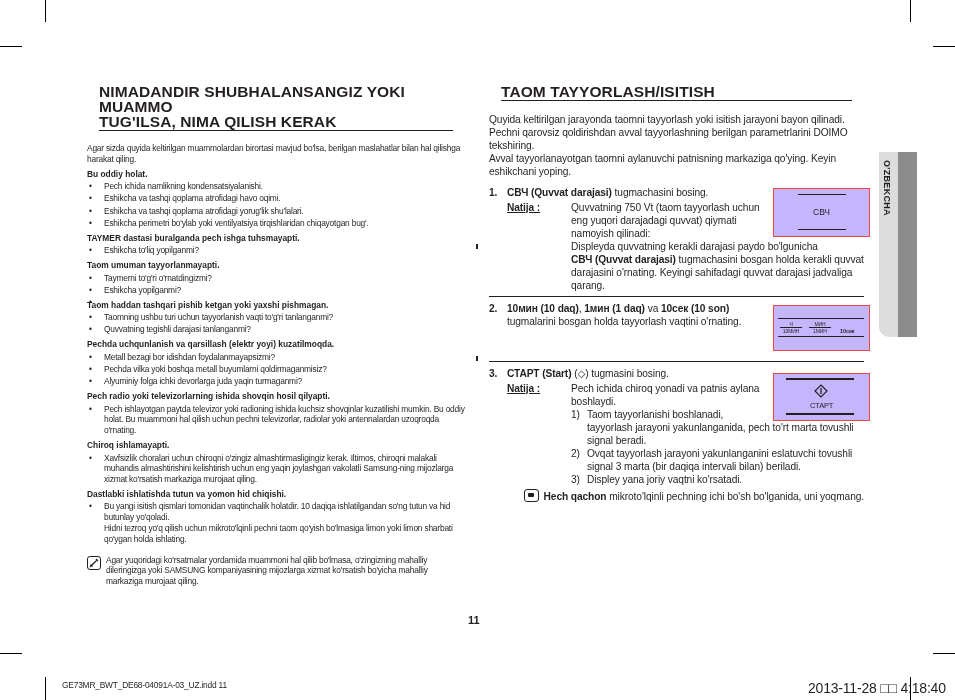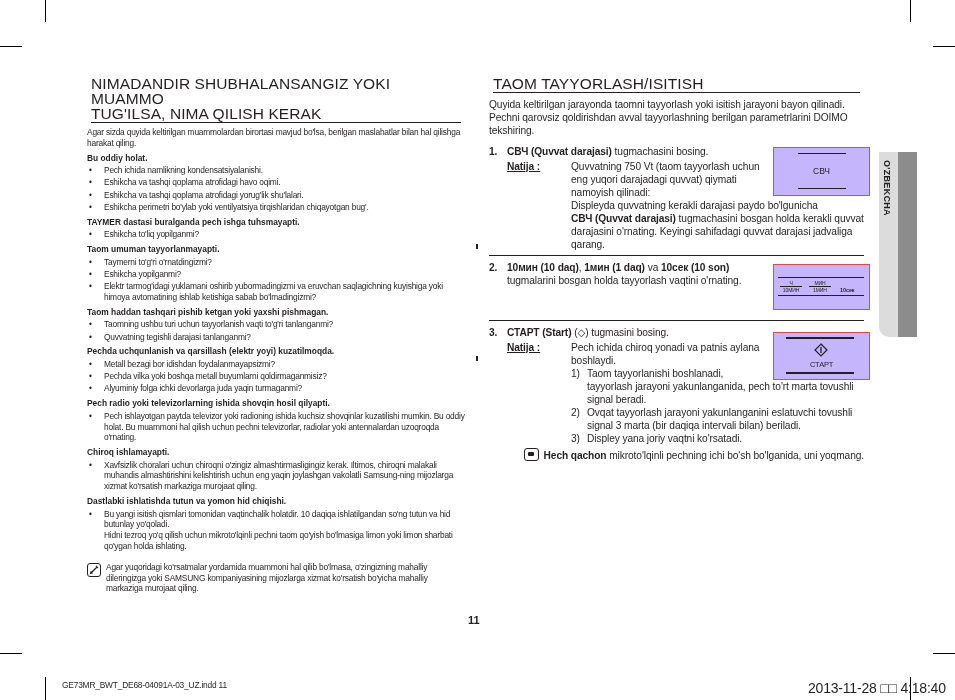--- a/index.html
+++ b/index.html
@@ -1,21 +1,21 @@
 <!DOCTYPE html>
 <html><head>
 <meta charset="utf-8">
 <style>
   html, body { margin:0; padding:0; }
   body { width:955px; height:700px; position:relative; background:#ffffff; overflow:hidden;
          font-family:"Liberation Sans", sans-serif; color:#231f20; }
   .crop { position:absolute; background:#000; }
   .col-left { position:absolute; left:87px; top:72px; width:378px; }
   .col-right { position:absolute; left:489px; top:72px; width:375px; }
-  h1.sec-title { font-size:15.5px; font-weight:normal; line-height:15px; margin:4px;
+  h1.sec-title { font-size:15.5px; font-weight:bold; line-height:15px; margin:12px;
                  padding-bottom:1px; border-bottom:1px solid #231f20; letter-spacing:0.1px; }
   .small { font-size:8.4px; line-height:10.8px; letter-spacing:-0.2px; }
   .intro-l { margin-top:4px; }
   .sub { font-weight:bold; margin-top:4px; font-size:8.4px; line-height:11px; }
   ul.blist { list-style:none; margin:1px 0 0 0; padding:0; }
   ul.blist li { position:relative; padding-left:17px; margin-top:1.5px; font-size:8.4px; line-height:10.8px; letter-spacing:-0.2px; }
   ul.blist li .dot { position:absolute; left:2px; top:0; }
   .note-l { position:relative; margin-top:10px; padding-left:19px; font-size:8.4px; line-height:10.8px; letter-spacing:-0.2px; }
   .note-l .nicon { position:absolute; left:0; top:1px; width:12px; height:12px; border:1px solid #231f20; border-radius:3px; }
   .pagenum { position:absolute; left:468px; top:614px; font-size:11px; font-weight:bold; }
@@ -74,21 +74,21 @@
 
   <div class="sub" style="font-weight:normal;"><b>TAYMER</b><b> dastasi buralganda pech ishga tuhsmayapti.</b></div>
   <ul class="blist">
     <li><span class="dot">•</span><span>Eshikcha to'liq yopilganmi?</span></li>
   </ul>
 
   <div class="sub">Taom umuman tayyorlanmayapti.</div>
   <ul class="blist">
     <li><span class="dot">•</span><span>Taymerni to'g'ri o'rnatdingizmi?</span></li>
     <li><span class="dot">•</span><span>Eshikcha yopilganmi?</span></li>
-    <li><span class="dot">•</span><span>Elektr tarmog'idagi yuklamani oshirib yubormadingizmi va eruvchan saqlagichning kuyishiga yoki himoya avtomatining ishlab ketishiga sabab bo'lmadingizmi?</span></li>
+    <li><span class="dot">•</span></li>
   </ul>
 
   <div class="sub">Taom haddan tashqari pishib ketgan yoki yaxshi pishmagan.</div>
   <ul class="blist">
     <li><span class="dot">•</span><span>Taomning ushbu turi uchun tayyorlanish vaqti to'g'ri tanlanganmi?</span></li>
     <li><span class="dot">•</span><span>Quvvatning tegishli darajasi tanlanganmi?</span></li>
   </ul>
 
   <div class="sub">Pechda uchqunlanish va qarsillash (elektr yoyi) kuzatilmoqda.</div>
   <ul class="blist">
@@ -118,20 +118,21 @@
           <path d="M3 9 L9 3 M2.5 9.5 L4 9 L3 8 Z M8 2 L10 4" stroke="#231f20" stroke-width="1.2" fill="none"></path>
         </svg>
     </span>
     <span>Agar yuqoridagi ko'rsatmalar yordamida muammoni hal qilib bo'lmasa, o'zingizning mahalliy dileringizga yoki SAMSUNG kompaniyasining mijozlarga xizmat ko'rsatish bo'yicha mahalliy markaziga murojaat qiling.</span>
   </div>
 </div>
 
 <div class="col-right">
   <h1 class="sec-title">TAOM TAYYORLASH/ISITISH</h1>
   <div class="r-text r-intro">Quyida keltirilgan jarayonda taomni tayyorlash yoki isitish jarayoni bayon qilinadi. Pechni qarovsiz qoldirishdan avval tayyorlashning berilgan parametrlarini DOIMO tekshiring.</div>
+  <div class="r-text">Avval tayyorlanayotgan taomni aylanuvchi patnisning markaziga qo'ying. Keyin eshikchani yoping.</div>
 
   <div class="step r-text" style="margin-top:8px; height:106px;">
     <span class="num">1.</span>
     <div class="body"><b>СВЧ (Quvvat darajasi)</b><span> tugmachasini bosing.</span></div>
     <div class="natija-row" style="margin-top:2px;">
       <span class="natija-label">Natija :</span>
       <div class="natija-body">
         <div style="width:195px;">Quvvatning 750 Vt (taom tayyorlash uchun eng yuqori darajadagi quvvat) qiymati namoyish qilinadi:</div>
         <div>Displeyda quvvatning kerakli darajasi paydo bo'lgunicha</div>
         <div><b>СВЧ (Quvvat darajasi)</b><span> tugmachasini bosgan holda kerakli quvvat darajasini o'rnating. Keyingi sahifadagi quvvat darajasi jadvaliga qarang.</span></div>

